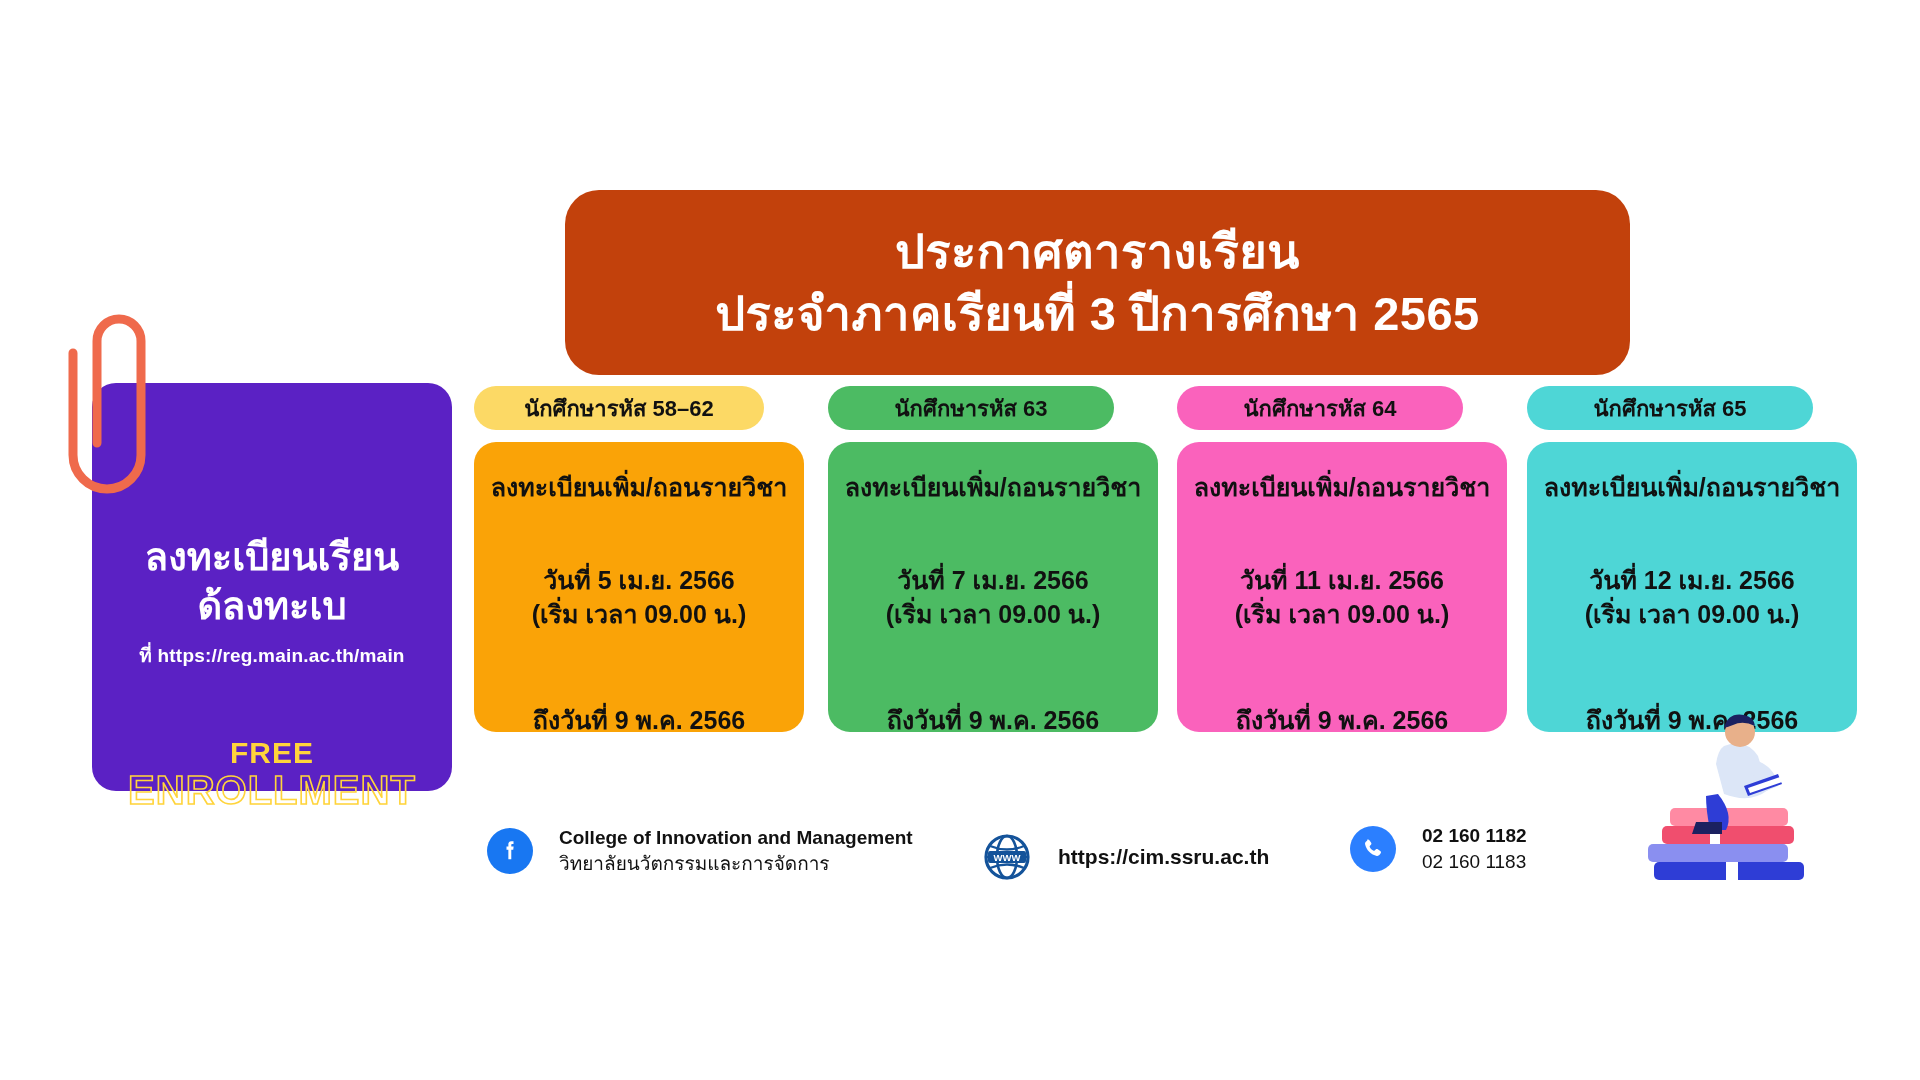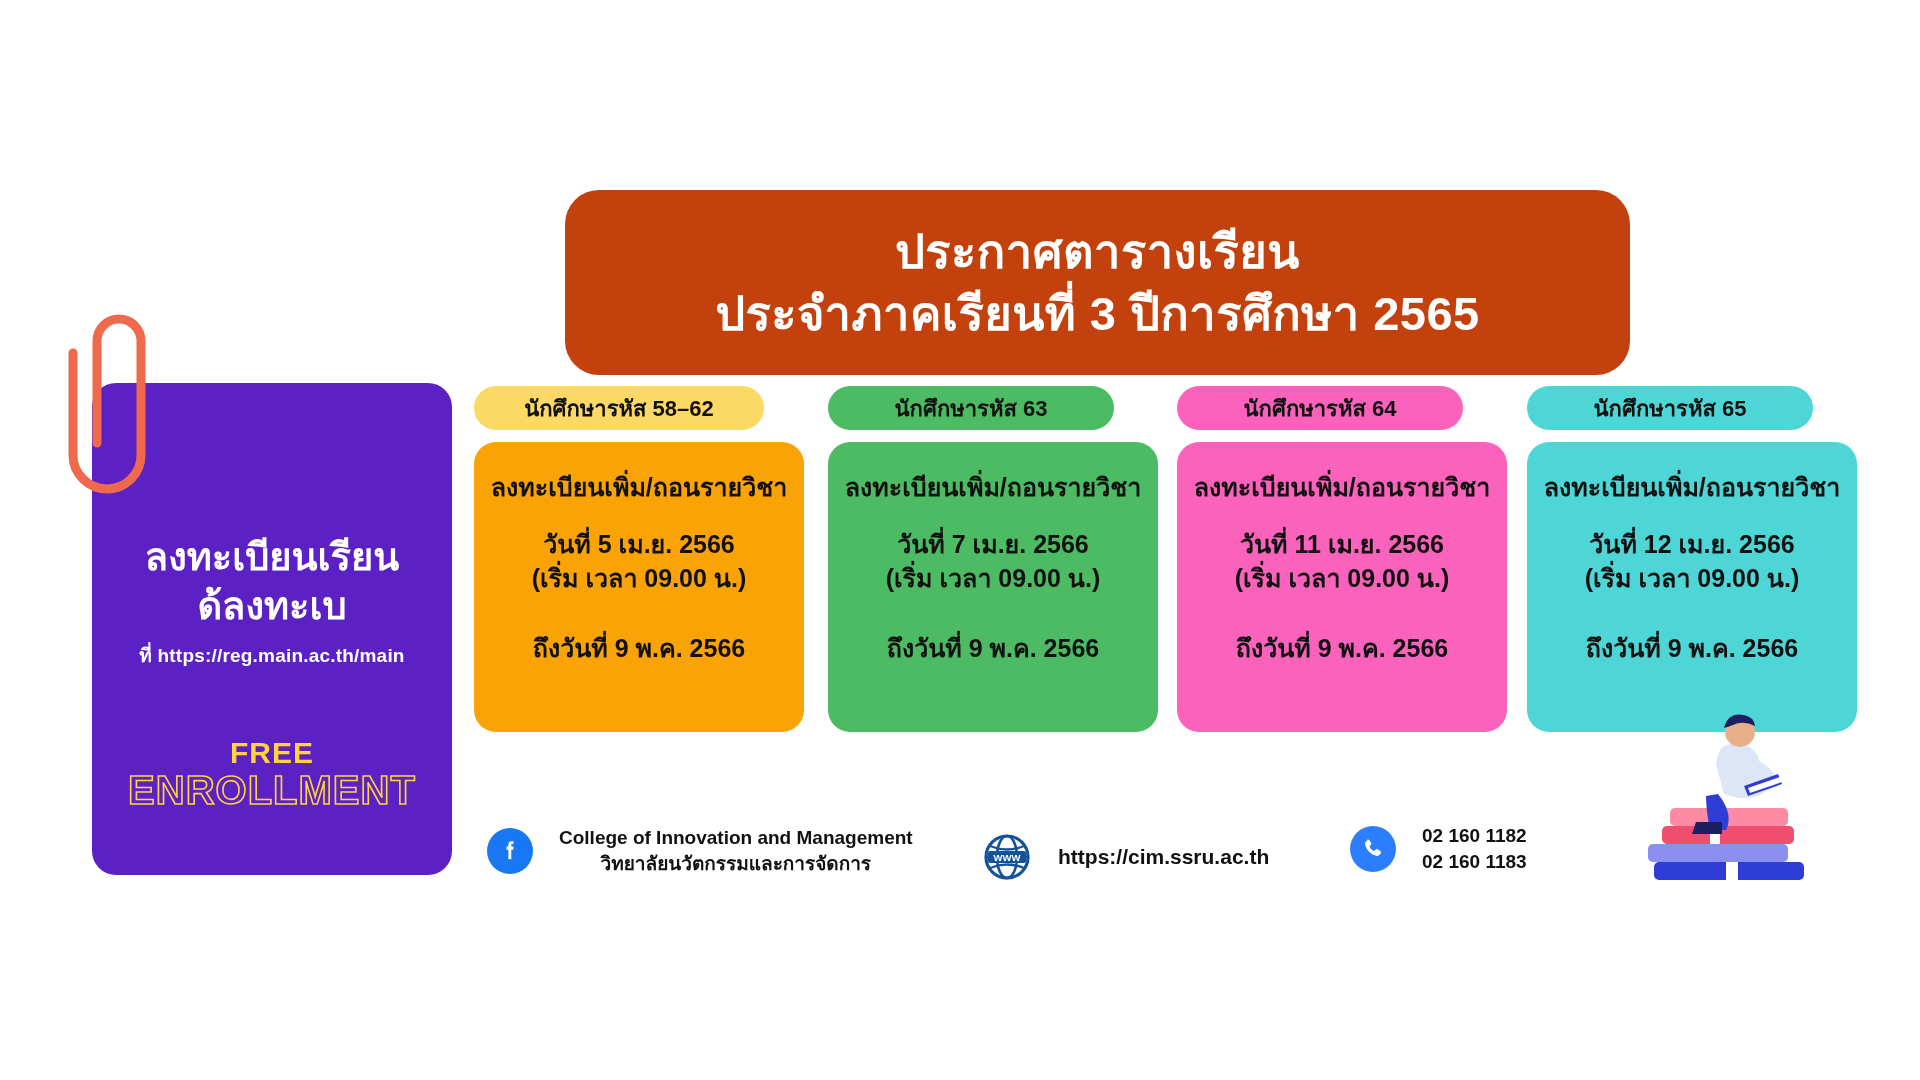--- a/index.html
+++ b/index.html
@@ -30,21 +30,21 @@
     text-align:center;
     line-height:1.22;
   }
   .title-line-1 { font-size:47px; }
   .title-line-2 { font-size:47px; }
 
   
   .left-card {
     position:absolute;
     left:92px; top:383px;
-    width:360px; height:492px;
+    width:360px; height:408px;
     background:#5B21C4;
     border-radius:24px;
     display:flex; flex-direction:column;
     align-items:center;
     padding-top:150px;
   }
   .left-card-head {
     color:#fff; font-size:38px; font-weight:bold;
     line-height:1.28; text-align:center;
   }
@@ -97,20 +97,21 @@
   }
   .card-body {
     margin-top:12px;
     height:290px;
     border-radius:22px;
     padding:30px 14px 0;
     display:flex; flex-direction:column;
     align-items:center;
     color:#111111;
     text-align:center;
+    gap:36px;
   }
   .cb-title { font-size:25px; font-weight:bold; line-height:1.2; }
   .cb-dates { margin-top:26px; font-size:25px; font-weight:bold; line-height:1.35; }
   .cb-end   { margin-top:32px; font-size:25px; font-weight:bold; }
 
   .card-1 { left:474px; top:386px; }
   .card-2 { left:828px; top:386px; }
   .card-3 { left:1177px; top:386px; }
   .card-4 { left:1527px; top:386px; }
   .card-1 .card-badge { width:290px; }
@@ -136,21 +137,21 @@
   .footer-item {
     position:absolute;
     display:flex; align-items:center; gap:26px;
   }
   .f-fb   { left:487px; top:825px; }
   .f-web  { left:982px; top:832px; }
   .f-tel  { left:1350px; top:823px; }
 
   .f-texts { display:flex; flex-direction:column; justify-content:center; }
   .f-line1 { font-size:19px; font-weight:bold; color:#111; line-height:1.35; }
-  .f-line2 { font-size:19px; font-weight:bold; color:#111; line-height:1.35;text-align:center; }
+  .f-line2 { font-size:19px; font-weight:normal; color:#111; line-height:1.35; }
   .f-single { font-size:21px; font-weight:bold; color:#111; }
 
   .icon-circle {
     width:46px; height:46px; border-radius:50%;
     display:flex; align-items:center; justify-content:center;
     flex:0 0 auto;
   }
   .fb-circle  { background:#1877F2; }
   .tel-circle { background:#2B7FFF; }
 

